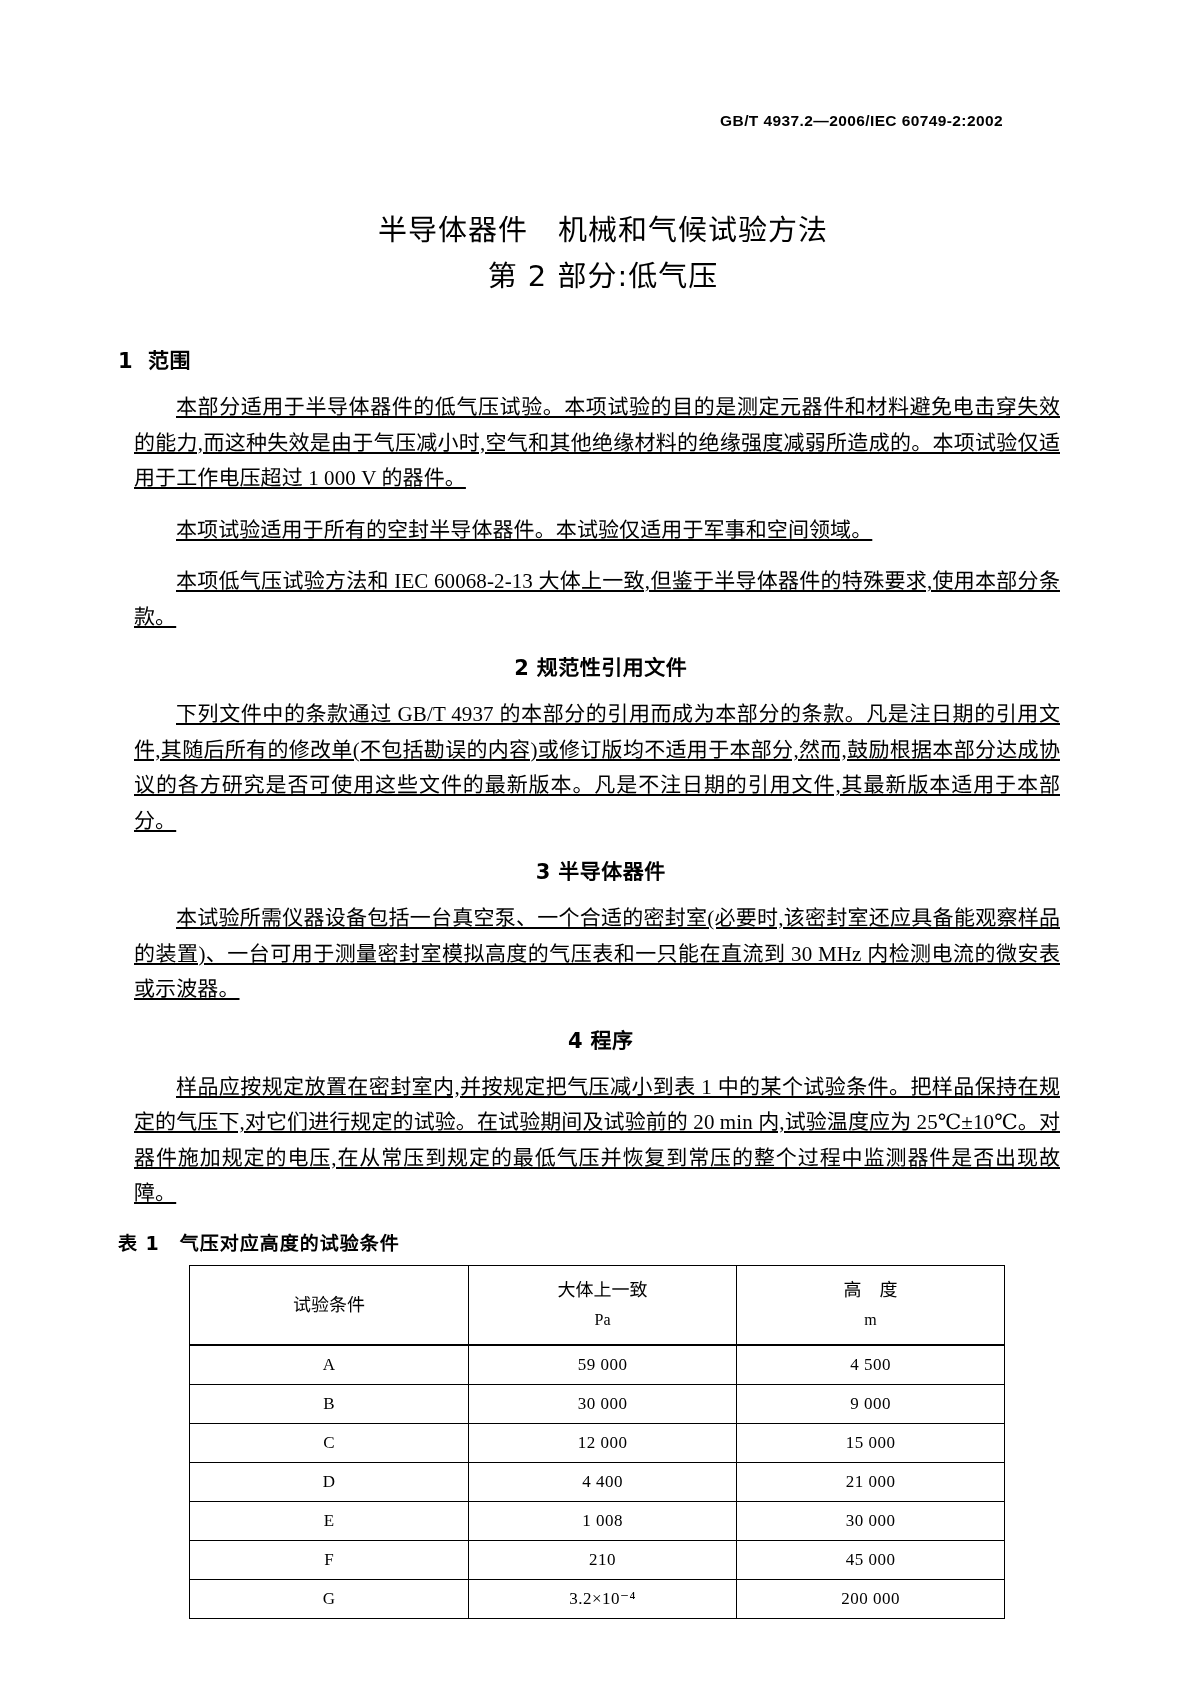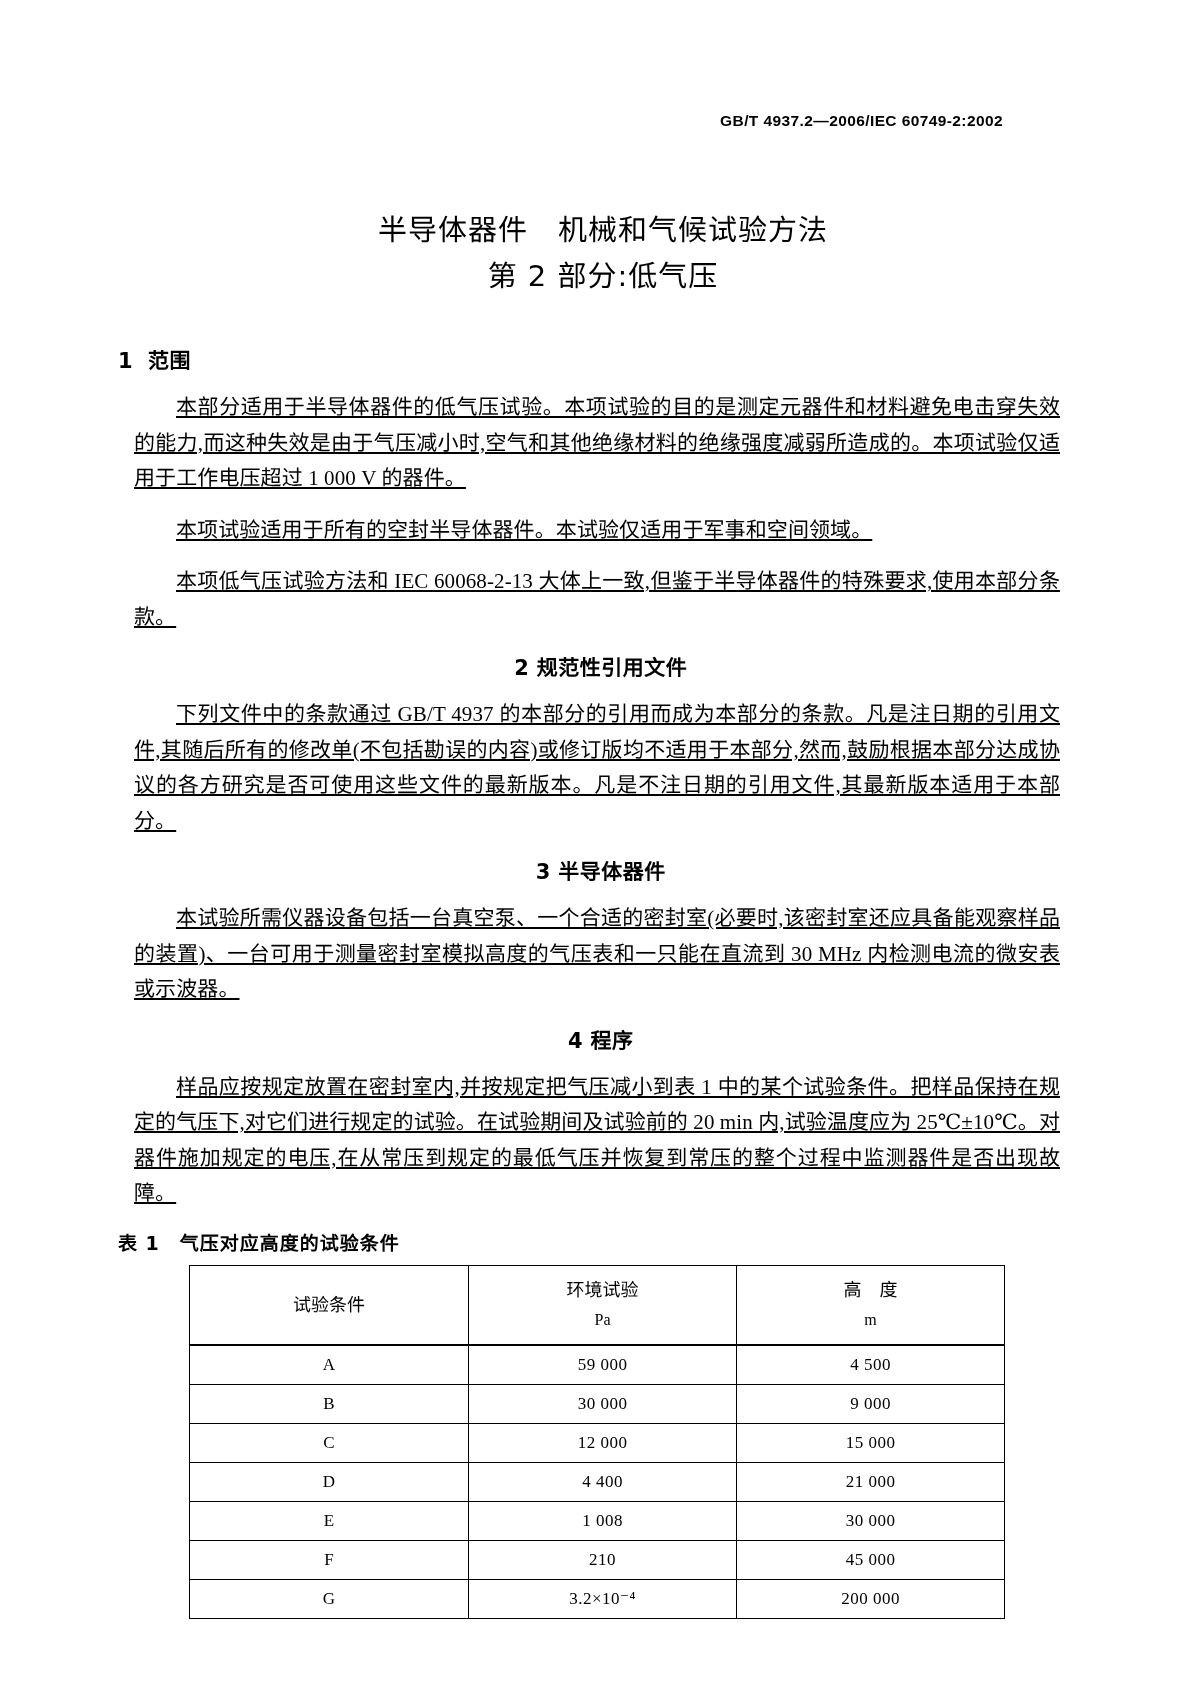--- a/index.html
+++ b/index.html
@@ -179,21 +179,21 @@
 
     <div class="table-caption">表 1　气压对应高度的试验条件</div>
 
     <table class="cond">
       <thead>
         <tr>
           <th>
             <span>试验条件</span>
           </th>
           <th>
-            <span>环境试验</span>
+            <span>大体上一致</span>
             <span class="unit">Pa</span>
           </th>
           <th>
             <span>高　度</span>
             <span class="unit">m</span>
           </th>
         </tr>
       </thead>
       <tbody>
         <tr>

